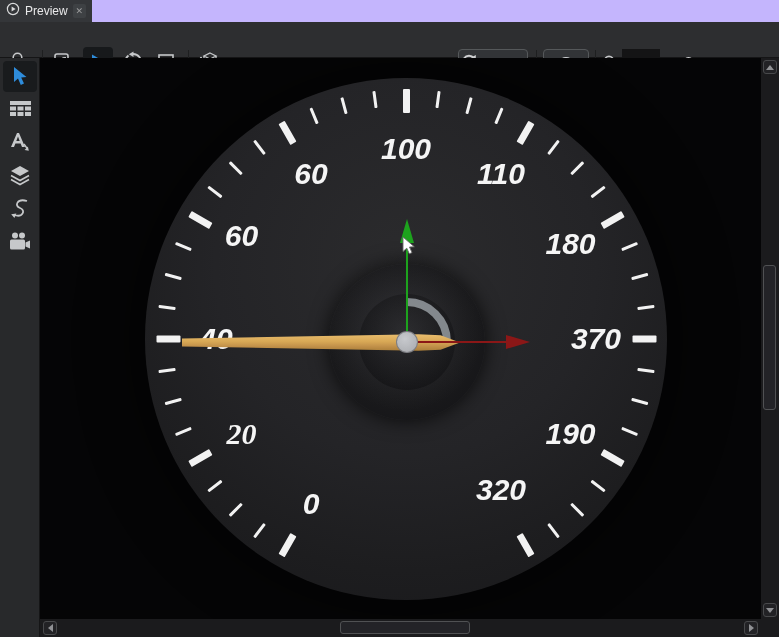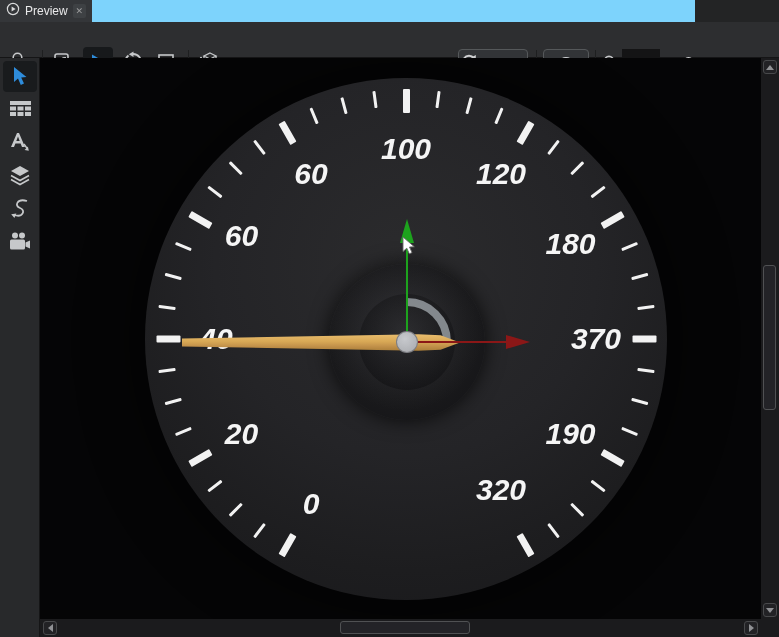--- a/index.html
+++ b/index.html
@@ -1,21 +1,21 @@
 <!DOCTYPE html>
 <html style="--tick-color: #f2f2f2; --label-color: #f5f5f5; --axis-y: #1da31d; --axis-x: #8b1717;"><head>
 <meta charset="utf-8">
 <style>
   * { margin:0; padding:0; box-sizing:border-box; }
   html,body { width:779px; height:637px; background:#0a0a0b; overflow:hidden;
               font-family:"Liberation Sans", sans-serif; }
   .root { position:relative; width:779px; height:637px; background:#232425; }
 
   
-  .tabbar { position:absolute; left:0; top:0; width:695px; height:22px; background:#7dd3fc;padding-left:16px; }
+  .tabbar { position:absolute; left:0; top:0; width:779px; height:22px; background:#c4b5fd;padding-left:16px; }
   .tab { position:absolute; left:0; top:0; height:22px; width:92px; background:#343639;
          display:flex; align-items:center; gap:5px; padding:0 6px; }
   .tab-label { color:#e9e9ea; font-size:12px; }
   .tab-close { width:14px; height:14px; background:#3e4144; border-radius:2px; color:#9a9b9c;
                font-size:9px; line-height:14px; text-align:center; }
 
   
   .toolbar { position:absolute; left:0; top:22px; width:779px; height:36px; background:#2d2e30;
              border-bottom:1px solid #151516; }
   .tbtn { position:absolute; top:25px; height:30px; display:flex; align-items:center; justify-content:center; }
@@ -264,26 +264,26 @@
         <div class="tick major" style="width: 7px; height: 24px; left: 362.5px; top: 31px; transform-origin: 3.5px 250px; transform: rotate(450deg);"></div>
         <div class="tick minor" style="width: 3px; height: 17px; left: 364.5px; top: 31px; transform-origin: 1.5px 250px; transform: rotate(457.5deg);"></div>
         <div class="tick minor" style="width: 3px; height: 17px; left: 364.5px; top: 31px; transform-origin: 1.5px 250px; transform: rotate(465deg);"></div>
         <div class="tick minor" style="width: 3px; height: 17px; left: 364.5px; top: 31px; transform-origin: 1.5px 250px; transform: rotate(472.5deg);"></div>
         <div class="tick major" style="width: 7px; height: 24px; left: 362.5px; top: 31px; transform-origin: 3.5px 250px; transform: rotate(480deg);"></div>
         <div class="tick minor" style="width: 3px; height: 17px; left: 364.5px; top: 31px; transform-origin: 1.5px 250px; transform: rotate(487.5deg);"></div>
         <div class="tick minor" style="width: 3px; height: 17px; left: 364.5px; top: 31px; transform-origin: 1.5px 250px; transform: rotate(495deg);"></div>
         <div class="tick minor" style="width: 3px; height: 17px; left: 364.5px; top: 31px; transform-origin: 1.5px 250px; transform: rotate(502.5deg);"></div>
         <div class="tick major" style="width: 7px; height: 24px; left: 362.5px; top: 31px; transform-origin: 3.5px 250px; transform: rotate(510deg);"></div>
         <div class="gauge-label" style="left: 271px; top: 445.545px;">0</div>
-        <div class="gauge-label" style="left: 201.455px; top: 376px;">20</div>
+        <div class="gauge-label" style="left: 201.455px; top: 376px; font-family: Liberation Serif, serif;">20</div>
         <div class="gauge-label" style="left: 176px; top: 281px;">40</div>
         <div class="gauge-label" style="left: 201.455px; top: 178px;">60</div>
         <div class="gauge-label" style="left: 271px; top: 116.455px;">60</div>
         <div class="gauge-label" style="left: 366px; top: 91px;">100</div>
-        <div class="gauge-label" style="left: 461px; top: 116.455px;">120</div>
+        <div class="gauge-label" style="left: 461px; top: 116.455px;">110</div>
         <div class="gauge-label" style="left: 530.545px; top: 186px;">180</div>
         <div class="gauge-label" style="left: 556px; top: 281px;">370</div>
         <div class="gauge-label" style="left: 530.545px; top: 376px;">190</div>
         <div class="gauge-label" style="left: 461px; top: 432px;">320</div>
       </div>
     <div class="hub"></div>
     <div class="hub-core"></div>
     <div class="glow"></div>
 
     <svg class="rot-arc" width="100" height="100" viewBox="0 0 100 100">

